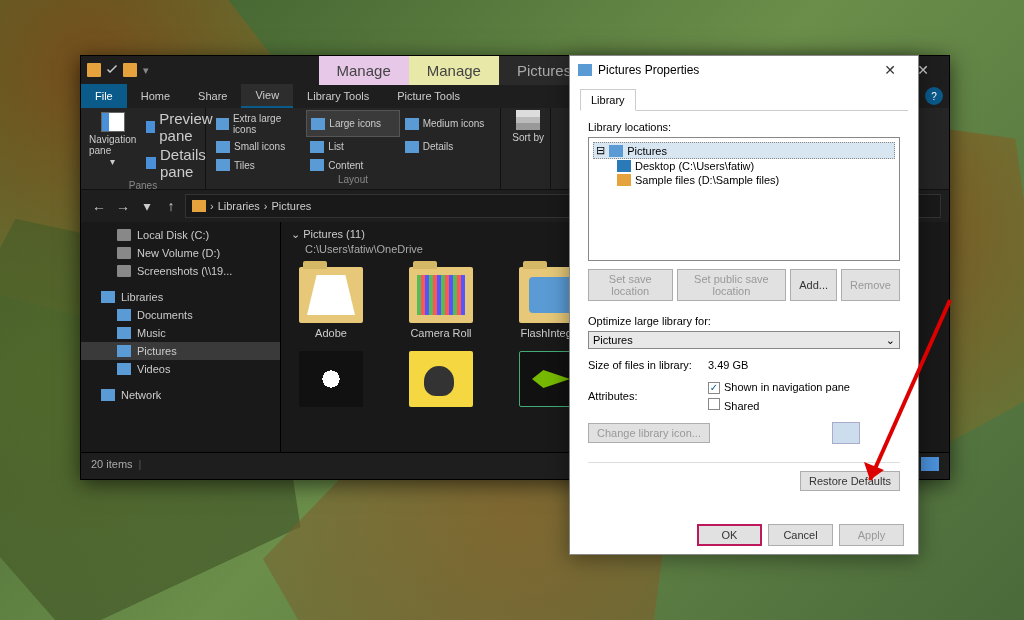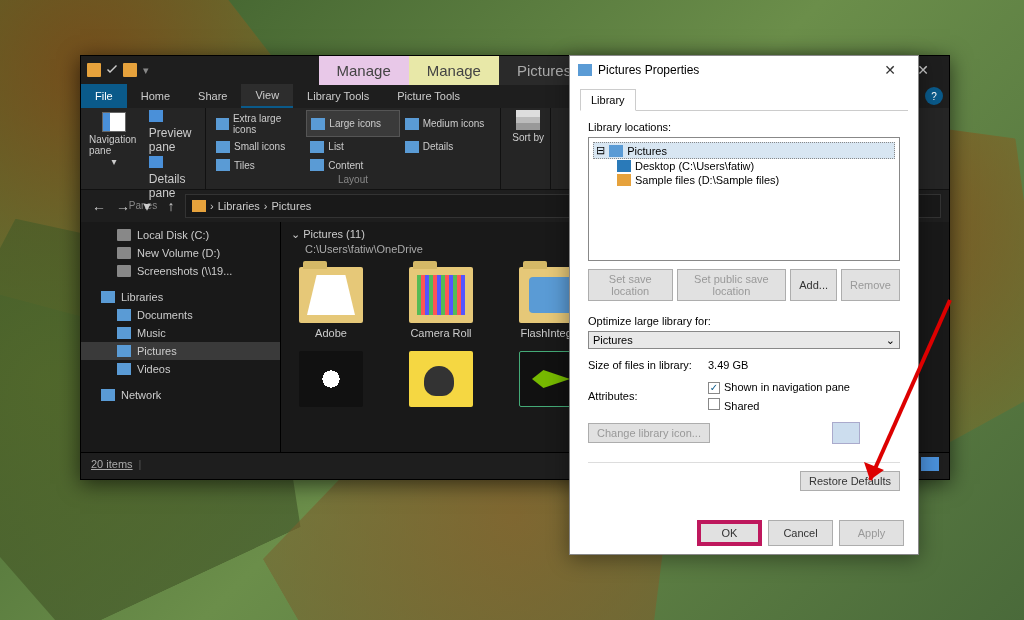--- a/index.html
+++ b/index.html
@@ -34,21 +34,21 @@
 .menu-item.active { background: #2d2d2d; border-bottom: 2px solid #0a5a8a; }
 .menubar .help { margin-left: auto; width: 18px; height: 18px; background: #0a5a8a; border-radius: 50%; color: #fff; display: flex; align-items: center; justify-content: center; font-size: 10px; margin-right: 6px; align-self: center; }
 
 .ribbon { height: 82px; background: #252525; display: flex; border-bottom: 1px solid #111; }
 .ribbon-group { border-right: 1px solid #111; padding: 2px 6px; display: flex; flex-direction: column; }
 .ribbon-group .label { text-align: center; color: #888; font-size: 10px; margin-top: auto; padding-bottom: 2px; }
 .panes-group { width: 125px; }
 .nav-pane-btn { display: flex; flex-direction: column; align-items: center; color: #ccc; font-size: 10px; padding: 2px; }
 .nav-pane-btn .ico { width: 24px; height: 20px; background: linear-gradient(90deg, #4a90d9 30%, #fff 30%); border: 1px solid #666; margin-bottom: 2px; }
 .pane-opts { display: flex; flex-direction: column; gap: 2px; }
-.pane-opt { color: #ccc; font-size: 12px; display: flex; gap: 4px; flex-direction: column; }
+.pane-opt { color: #ccc; font-size: 15px; display: flex; align-items: center; gap: 4px; }
 .pane-opt .ico { width: 14px; height: 12px; background: #4a90d9; }
 .panes-body { display: flex; gap: 8px; flex: 1; }
 
 .layout-group { width: 295px; }
 .layout-grid { display: grid; grid-template-columns: repeat(3, 1fr); gap: 1px; flex: 1; }
 .layout-opt { color: #ccc; font-size: 10px; display: flex; align-items: center; gap: 4px; padding: 2px 4px; }
 .layout-opt.selected { background: #3a3a3a; border: 1px solid #555; align-items: center; }
 .layout-opt .ico { width: 14px; height: 12px; background: #5a9bd5; }
 
 .sort-group { width: 50px; align-items: flex-end; }
@@ -87,21 +87,21 @@
 .file-item .thumb.img2 { background: #f5d742; }
 .file-item .thumb.img2::before { display:none; }
 .file-item .thumb.img2::after { content:''; position:absolute; top:15px; left:15px; width:30px; height:30px; background:#333; border-radius:50% 50% 40% 40%; }
 .file-item .thumb.img3 { background: #111; border: 1px solid #4a7; }
 .file-item .thumb.img3::before { display:none; }
 .file-item .thumb.img3::after { content:''; position:absolute; inset:12px; background:#76b900; clip-path: polygon(0 50%, 30% 20%, 100% 50%, 30% 80%); }
 .file-name { font-size: 11px; text-align: center; }
 .row2 { margin-top: 12px; display: flex; gap: 30px; }
 .row2 .file-item .thumb::before { display: none; }
 
-.statusbar-exp { height: 22px; background: #1e1e1e; color: #aaa; font-size: 11px; display: flex; align-items: center; padding: 0 10px; border-top: 1px solid #000; text-decoration: underline; }
+.statusbar-exp { height: 22px; background: #1e1e1e; color: #aaa; font-size: 11px; display: flex; align-items: center; padding: 0 10px; border-top: 1px solid #000; }
 .statusbar-exp .viewbtn { margin-left: auto; width: 18px; height: 14px; background: #4a90d9; }
 
 
 .props {
   position: absolute; top: 55px; left: 569px; width: 350px; height: 500px;
   background: #fff; border: 1px solid #888; box-shadow: 0 4px 20px rgba(0,0,0,0.4);
   display: flex; flex-direction: column;
 }
 .props-title { height: 28px; display: flex; align-items: center; padding: 0 8px; font-size: 12px; color: #000; }
 .props-title .ico { width: 14px; height: 12px; background: #5a9bd5; margin-right: 6px; }
@@ -127,21 +127,21 @@
 .sect { margin-top: 14px; }
 .select { width: 100%; border: 1px solid #888; padding: 2px 4px; font-size: 11px; background: #e8e8e8; }
 .row { display: flex; align-items: center; margin-top: 10px; gap: 10px; }
 .row .lbl { width: 110px; }
 .checkbox { width: 12px; height: 12px; border: 1px solid #888; margin-right: 4px; display: inline-flex; align-items: center; justify-content: center; font-size: 10px; color: #0a5a8a; }
 .lib-icon { width: 28px; height: 22px; background: #cde; border: 1px solid #aac; margin-left: auto; margin-right: 40px; }
 .divider { border-top: 1px solid #ddd; margin-top: 18px; }
 .restore { display: flex; justify-content: flex-end; margin-top: 8px; }
 .footer-btns { display: flex; gap: 6px; justify-content: flex-end; padding: 8px 14px; }
 .footer-btns .dlg-btn { width: 65px; text-align: center; }
-.dlg-btn.primary { border: 4px solid #be185d; }
+.dlg-btn.primary { border: 2px solid #be185d; }
 
 
 .arrow { position: absolute; top: 290px; left: 840px; width: 120px; height: 210px; pointer-events: none; }
 </style>
 </head>
 <body>
 
 <div class="wallpaper-leaf leaf1"></div>
 <div class="wallpaper-leaf leaf2"></div>
 <div class="wallpaper-leaf leaf3"></div>

